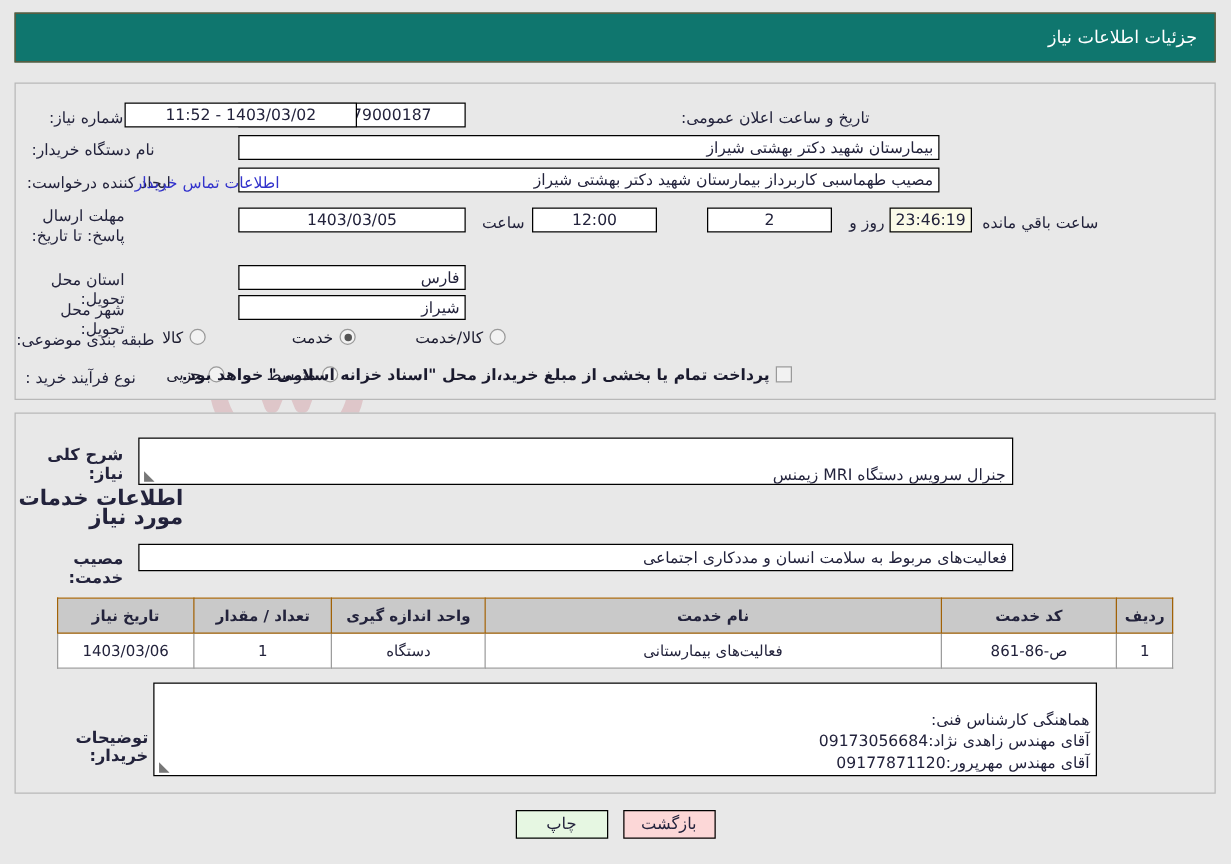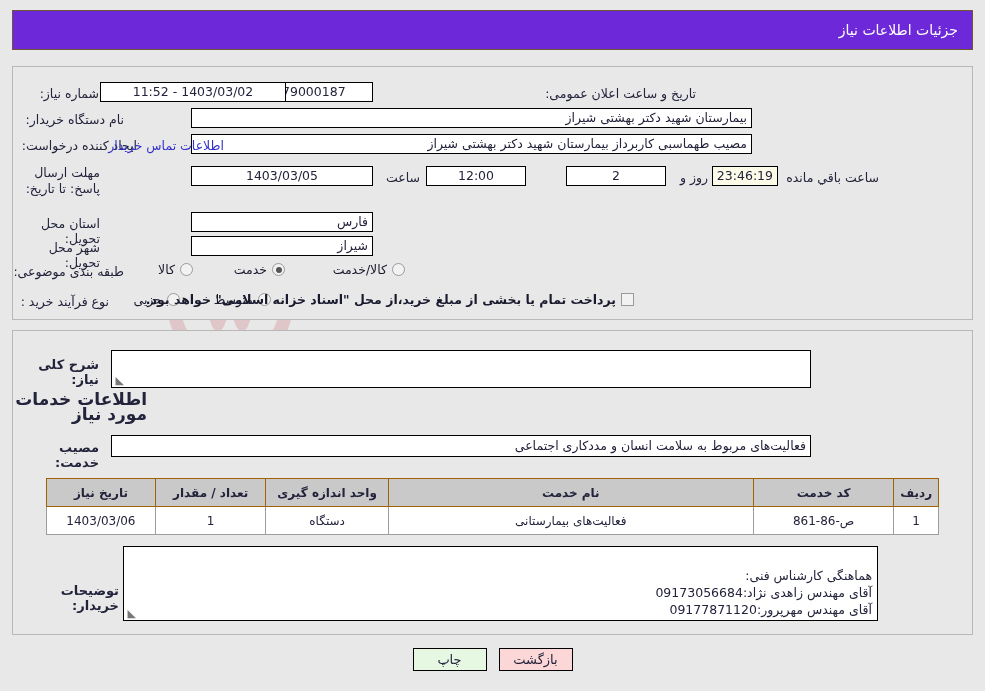--- a/index.html
+++ b/index.html
@@ -47,21 +47,21 @@
   }
   .wm-text .net { color: rgba(120,120,120,0.17); }
 
   
   .titlebar {
     position: absolute;
     left: 12px;
     top: 10px;
     width: 961px;
     height: 40px;
-    background: #6d28d9;
+    background: #0f766e;
     border: 1px solid #6f5734;
     box-sizing: border-box;
     z-index: 2;
   }
   .titlebar-text {
     position: absolute;
     right: 14px;
     top: 11px;
     color: #ffffff;
     font-size: 14px;
@@ -269,21 +269,21 @@
 <div class="fld center cream" style="right:207px; top:166px; width:66px;">23:46:19</div>
 <div class="lbl" style="right:106px; top:170px; width:96px;">ساعت باقي مانده</div>
 
 <div class="lbl" style="right:885px; top:216px; width:88px;">استان محل تحویل:</div>
 <div class="fld right" style="right:612px; top:212px; width:182px;">فارس</div>
 
 <div class="lbl" style="right:885px; top:240px; width:88px;">شهر محل تحویل:</div>
 <div class="fld right" style="right:612px; top:236px; width:182px;">شیراز</div>
 
 <div class="lbl" style="right:861px; top:264px; width:112px;">طبقه بندی موضوعی:</div>
-<div class="radio-wrap" style="right:792px; top:262px;">
+<div class="radio-wrap" style="right:820px; top:262px;">
   <span class="radio"></span>
   <span>کالا</span>
 </div>
 <div class="radio-wrap" style="right:700px; top:262px;">
   <span class="radio on"></span>
   <span>خدمت</span>
 </div>
 <div class="radio-wrap" style="right:580px; top:262px;">
   <span class="radio"></span>
   <span>کالا/خدمت</span>
@@ -300,20 +300,21 @@
 </div>
 <div class="radio-wrap" style="right:351px; top:292px;font-weight:bold;">
   <span class="chk"></span>
   <span>پرداخت تمام یا بخشی از مبلغ خرید،از محل "اسناد خزانه اسلامی" خواهد بود.</span>
 </div>
 
 <div class="panel" id="panel-desc"></div>
 
 <div class="lbl lbl-b" style="right:886px; top:357px; width:87px; font-size:13px;padding-left:26px;">شرح کلی نیاز:</div>
 <div class="ta" style="right:174px; top:350px; width:700px; height:38px;">
+  <span>جنرال سرویس دستگاه MRI زیمنس</span>
   <span class="grip">◣</span>
 </div>
 
 <div class="lbl lbl-b" style="right:838px; top:392px; width:135px; font-size:17px;">اطلاعات خدمات مورد نیاز</div>
 
 <div class="lbl lbl-b" style="right:886px; top:440px; width:87px; font-size:13px;">مصیب خدمت:</div>
 <div class="fld right" style="right:174px; top:435px; width:700px; height:22px; line-height:20px;">فعالیت‌های مربوط به سلامت انسان و مددکاری اجتماعی</div>
 
 <table class="tbl">
   <thead>

